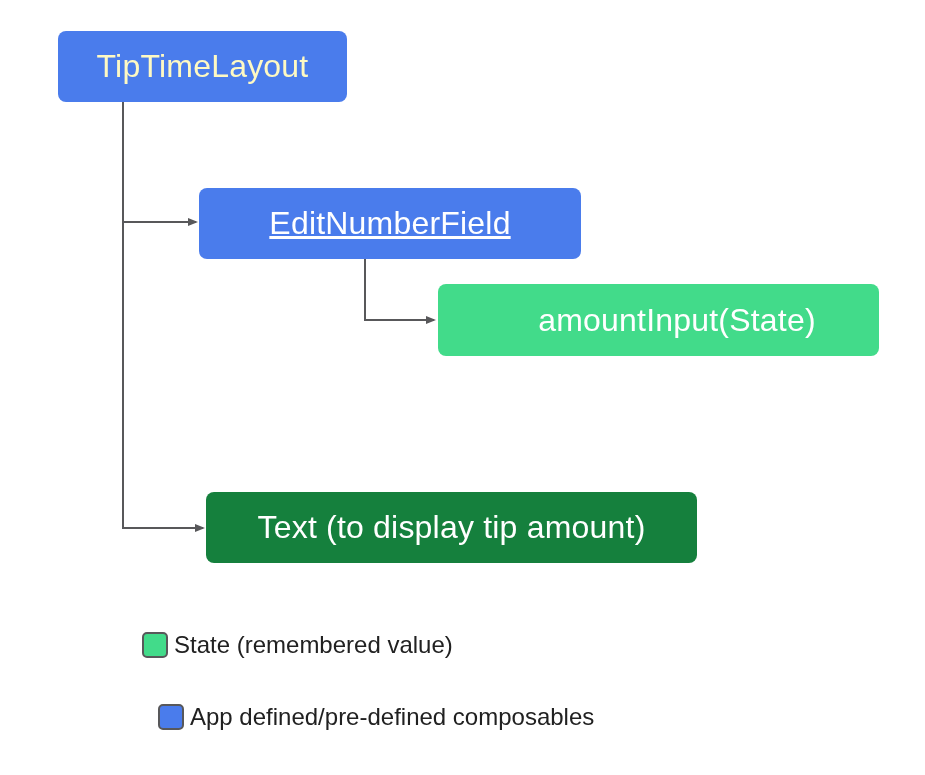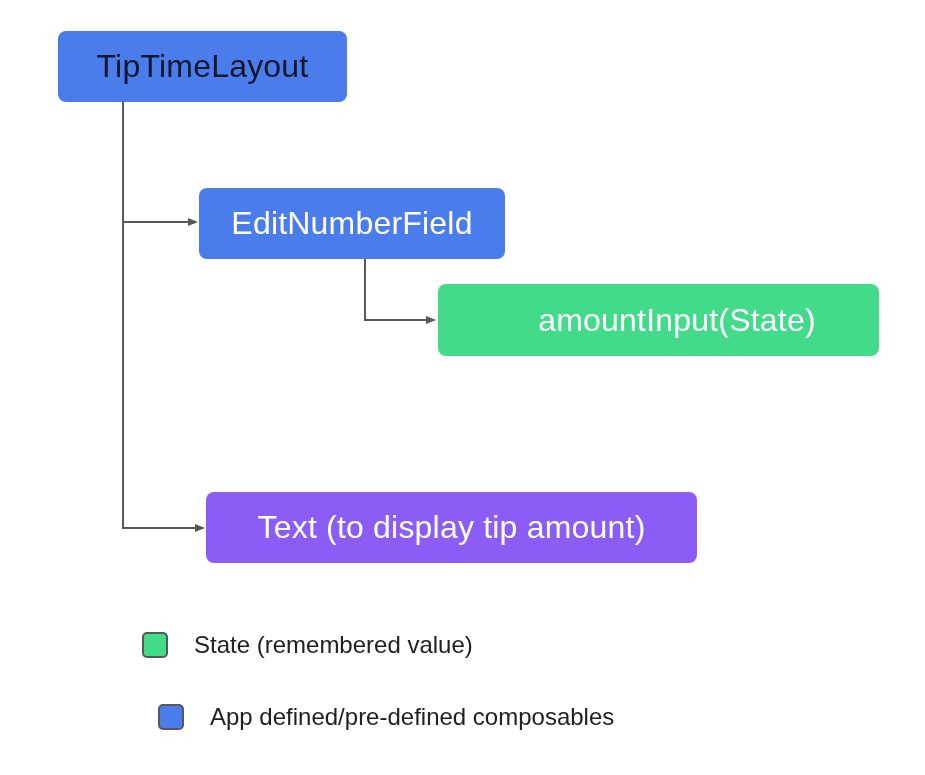--- a/index.html
+++ b/index.html
@@ -27,29 +27,29 @@
     justify-content: center;
     border-radius: 8px;
     color: #ffffff;
     font-size: 32px;
     font-weight: 400;
     letter-spacing: 0.2px;
     white-space: nowrap;
     box-sizing: border-box;
   }
   .node-tiptimelayout  { left: 58px;  top: 31px;  width: 289px; height: 71px; }
-  .node-editnumberfield{ left: 199px; top: 188px; width: 306px; height: 71px; }
+  .node-editnumberfield{ left: 199px; top: 188px; width: 382px; height: 71px; text-decoration: underline; }
   .node-amountinput    { left: 438px; top: 284px; width: 441px; height: 72px; padding-left: 37px; }
   .node-textdisplay    { left: 206px; top: 492px; width: 491px; height: 71px; }
   .legend-item {
     position: absolute;
     left: 142px;
     display: flex;
     align-items: center;
-    gap: 26px;
+    gap: 6px;
   }
   .legend-item-state { top: 632px; }
   .legend-item-composable { top: 704px; margin-left: 16px; }
   .legend-swatch {
     width: 26px; height: 26px;
     box-sizing: border-box;
     border: 2px solid #58585A;
     border-radius: 5px;
     flex: 0 0 auto;
   }
@@ -69,33 +69,33 @@
     <defs>
       <marker id="arrowhead" markerWidth="10" markerHeight="8" refX="8" refY="4" orient="auto" markerUnits="userSpaceOnUse">
         <path d="M0,0 L10,4 L0,8 Z" style="fill: rgb(88, 88, 90);"></path>
       </marker>
     </defs>
     <path d="M123 102 L123 528 L203 528" fill="none" stroke-width="2" marker-end="url(#arrowhead)" style="stroke: rgb(88, 88, 90);"></path>
     <path d="M123 222 L196 222" fill="none" stroke-width="2" marker-end="url(#arrowhead)" style="stroke: rgb(88, 88, 90);"></path>
     <path d="M365 259 L365 320 L434 320" fill="none" stroke-width="2" marker-end="url(#arrowhead)" style="stroke: rgb(88, 88, 90);"></path>
   </svg>
 
-  <div class="node node-tiptimelayout" style="background-color: rgb(74, 124, 236); color: #0f172a;">
+  <div class="node node-tiptimelayout" style="background-color: rgb(74, 124, 236); color: #fef9c3;">
     <span>TipTimeLayout</span>
   </div>
 
   <div class="node node-editnumberfield" style="background-color: rgb(74, 124, 236); color: rgb(255, 255, 255);">
     <span>EditNumberField</span>
   </div>
 
   <div class="node node-amountinput" style="background-color: rgb(66, 219, 138); color: rgb(255, 255, 255);">
     <span>amountInput(State)</span>
   </div>
 
-  <div class="node node-textdisplay" style="background-color: #8b5cf6; color: rgb(255, 255, 255);">
+  <div class="node node-textdisplay" style="background-color: #15803d; color: rgb(255, 255, 255);">
     <span>Text (to display tip amount)</span>
   </div>
 
   <div class="legend-item legend-item-state">
     <span class="legend-swatch" style="background-color: rgb(66, 219, 138);"></span>
     <span class="legend-label" style="color: rgb(33, 33, 33);">State (remembered value)</span>
   </div>
 
   <div class="legend-item legend-item-composable">
     <span class="legend-swatch" style="background-color: rgb(74, 124, 236);"></span>

